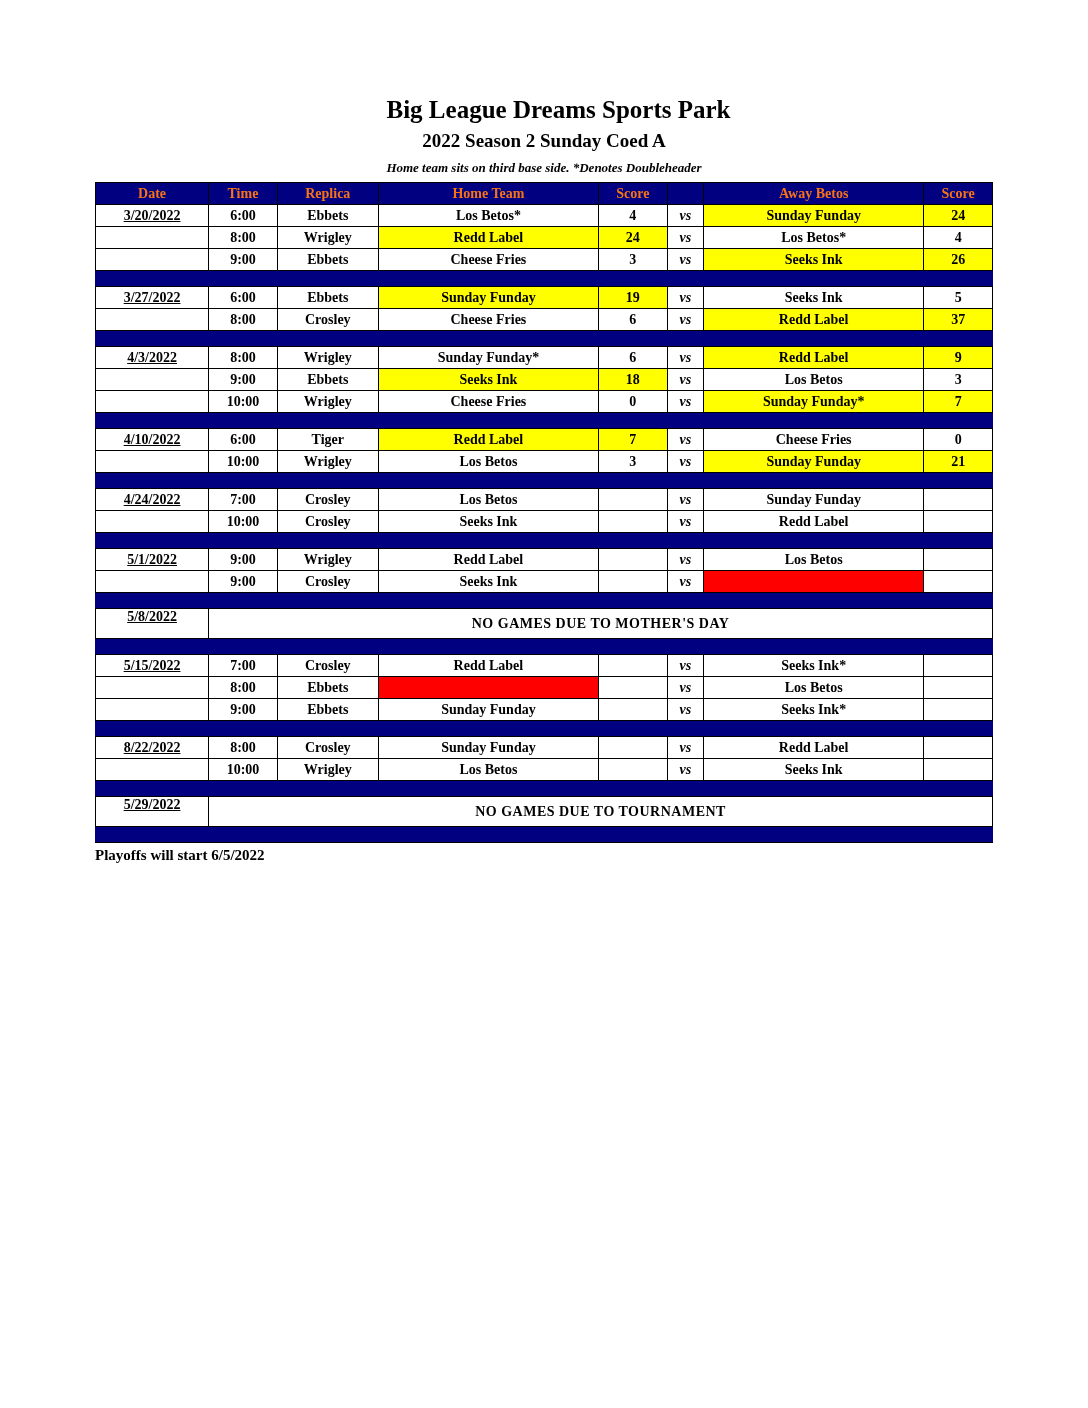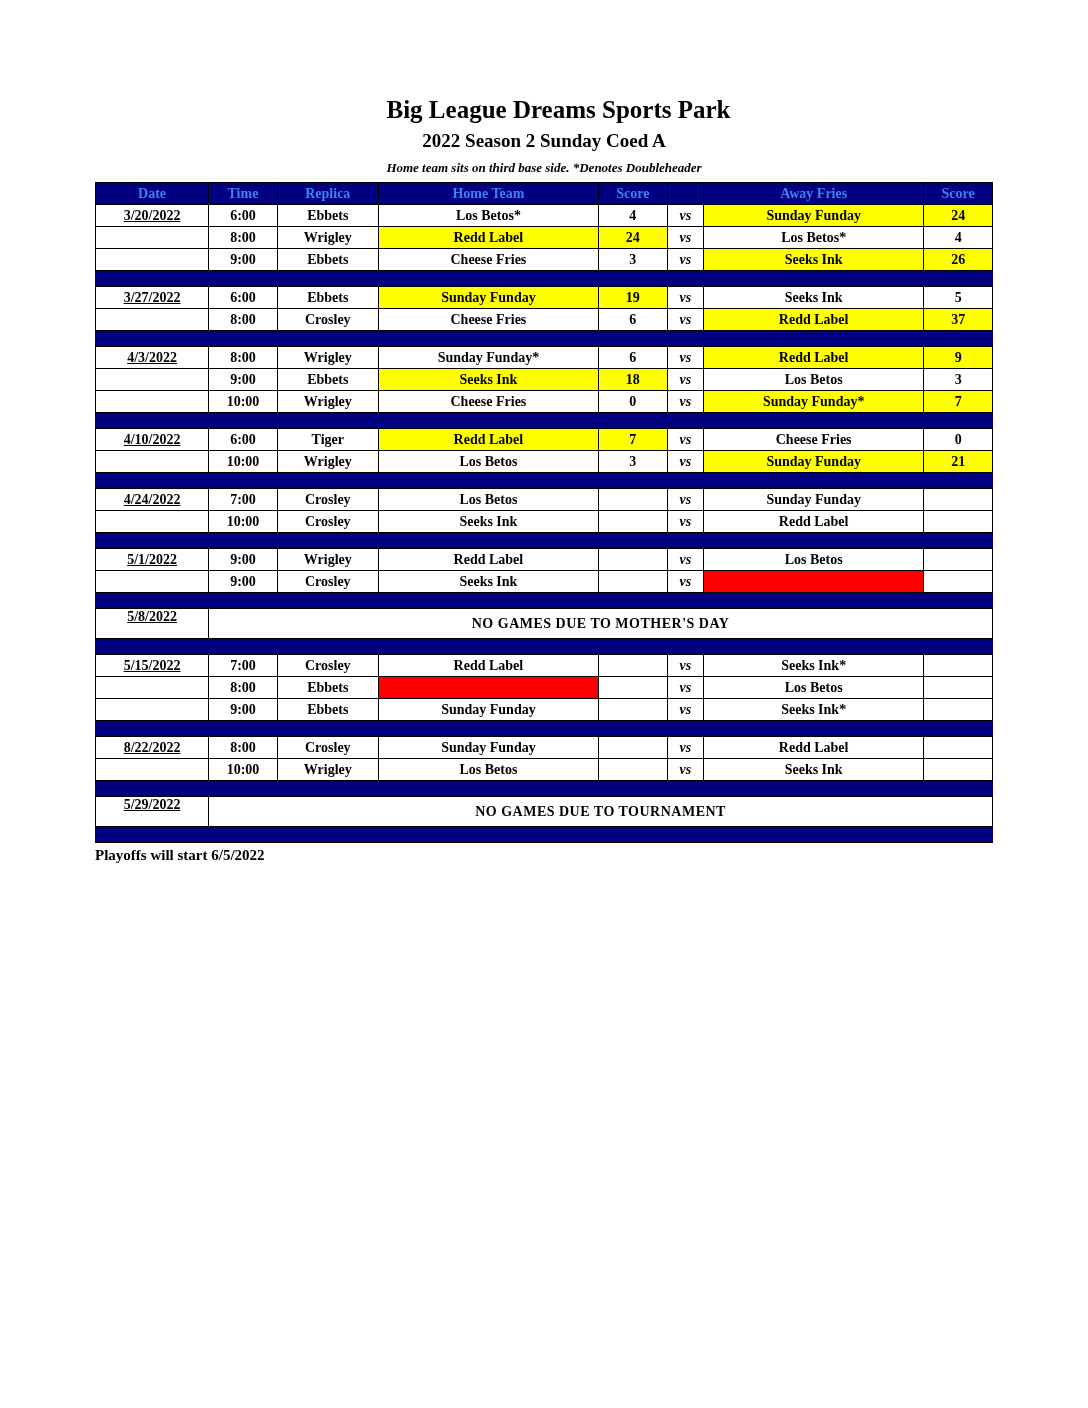--- a/index.html
+++ b/index.html
@@ -65,21 +65,21 @@
   col.c-time   { width: 68px; }
   col.c-rep    { width: 100px; }
   col.c-home   { width: 218px; }
   col.c-hscore { width: 68px; }
   col.c-vs     { width: 36px; }
   col.c-away   { width: 218px; }
   col.c-ascore { width: 68px; }
 
   thead th {
     background: #000080;
-    color: #3b82f6;
+    color: #f97316;
     font-size: 14.5px;
     font-weight: bold;
     height: 22px;
   }
   td.vs {
     font-style: italic;
     font-size: 13px;
     font-weight: bold;
   }
   tr.spacer td {
@@ -143,21 +143,21 @@
           <col class="c-ascore">
       </colgroup>
       <thead>
         <tr>
           <th>Date</th>
           <th>Time</th>
           <th>Replica</th>
           <th>Home Team</th>
           <th>Score</th>
           <th></th>
-          <th>Away Fries</th>
+          <th>Away Betos</th>
           <th>Score</th>
         </tr>
       </thead>
       <tbody id="sched-body">
           <tr>
             <td class="date-cell white">3/20/2022</td>
             <td class="white">6:00</td>
             <td class="white">Ebbets</td>
             <td class="white">Los Betos*</td>
             <td class="white">4</td>

